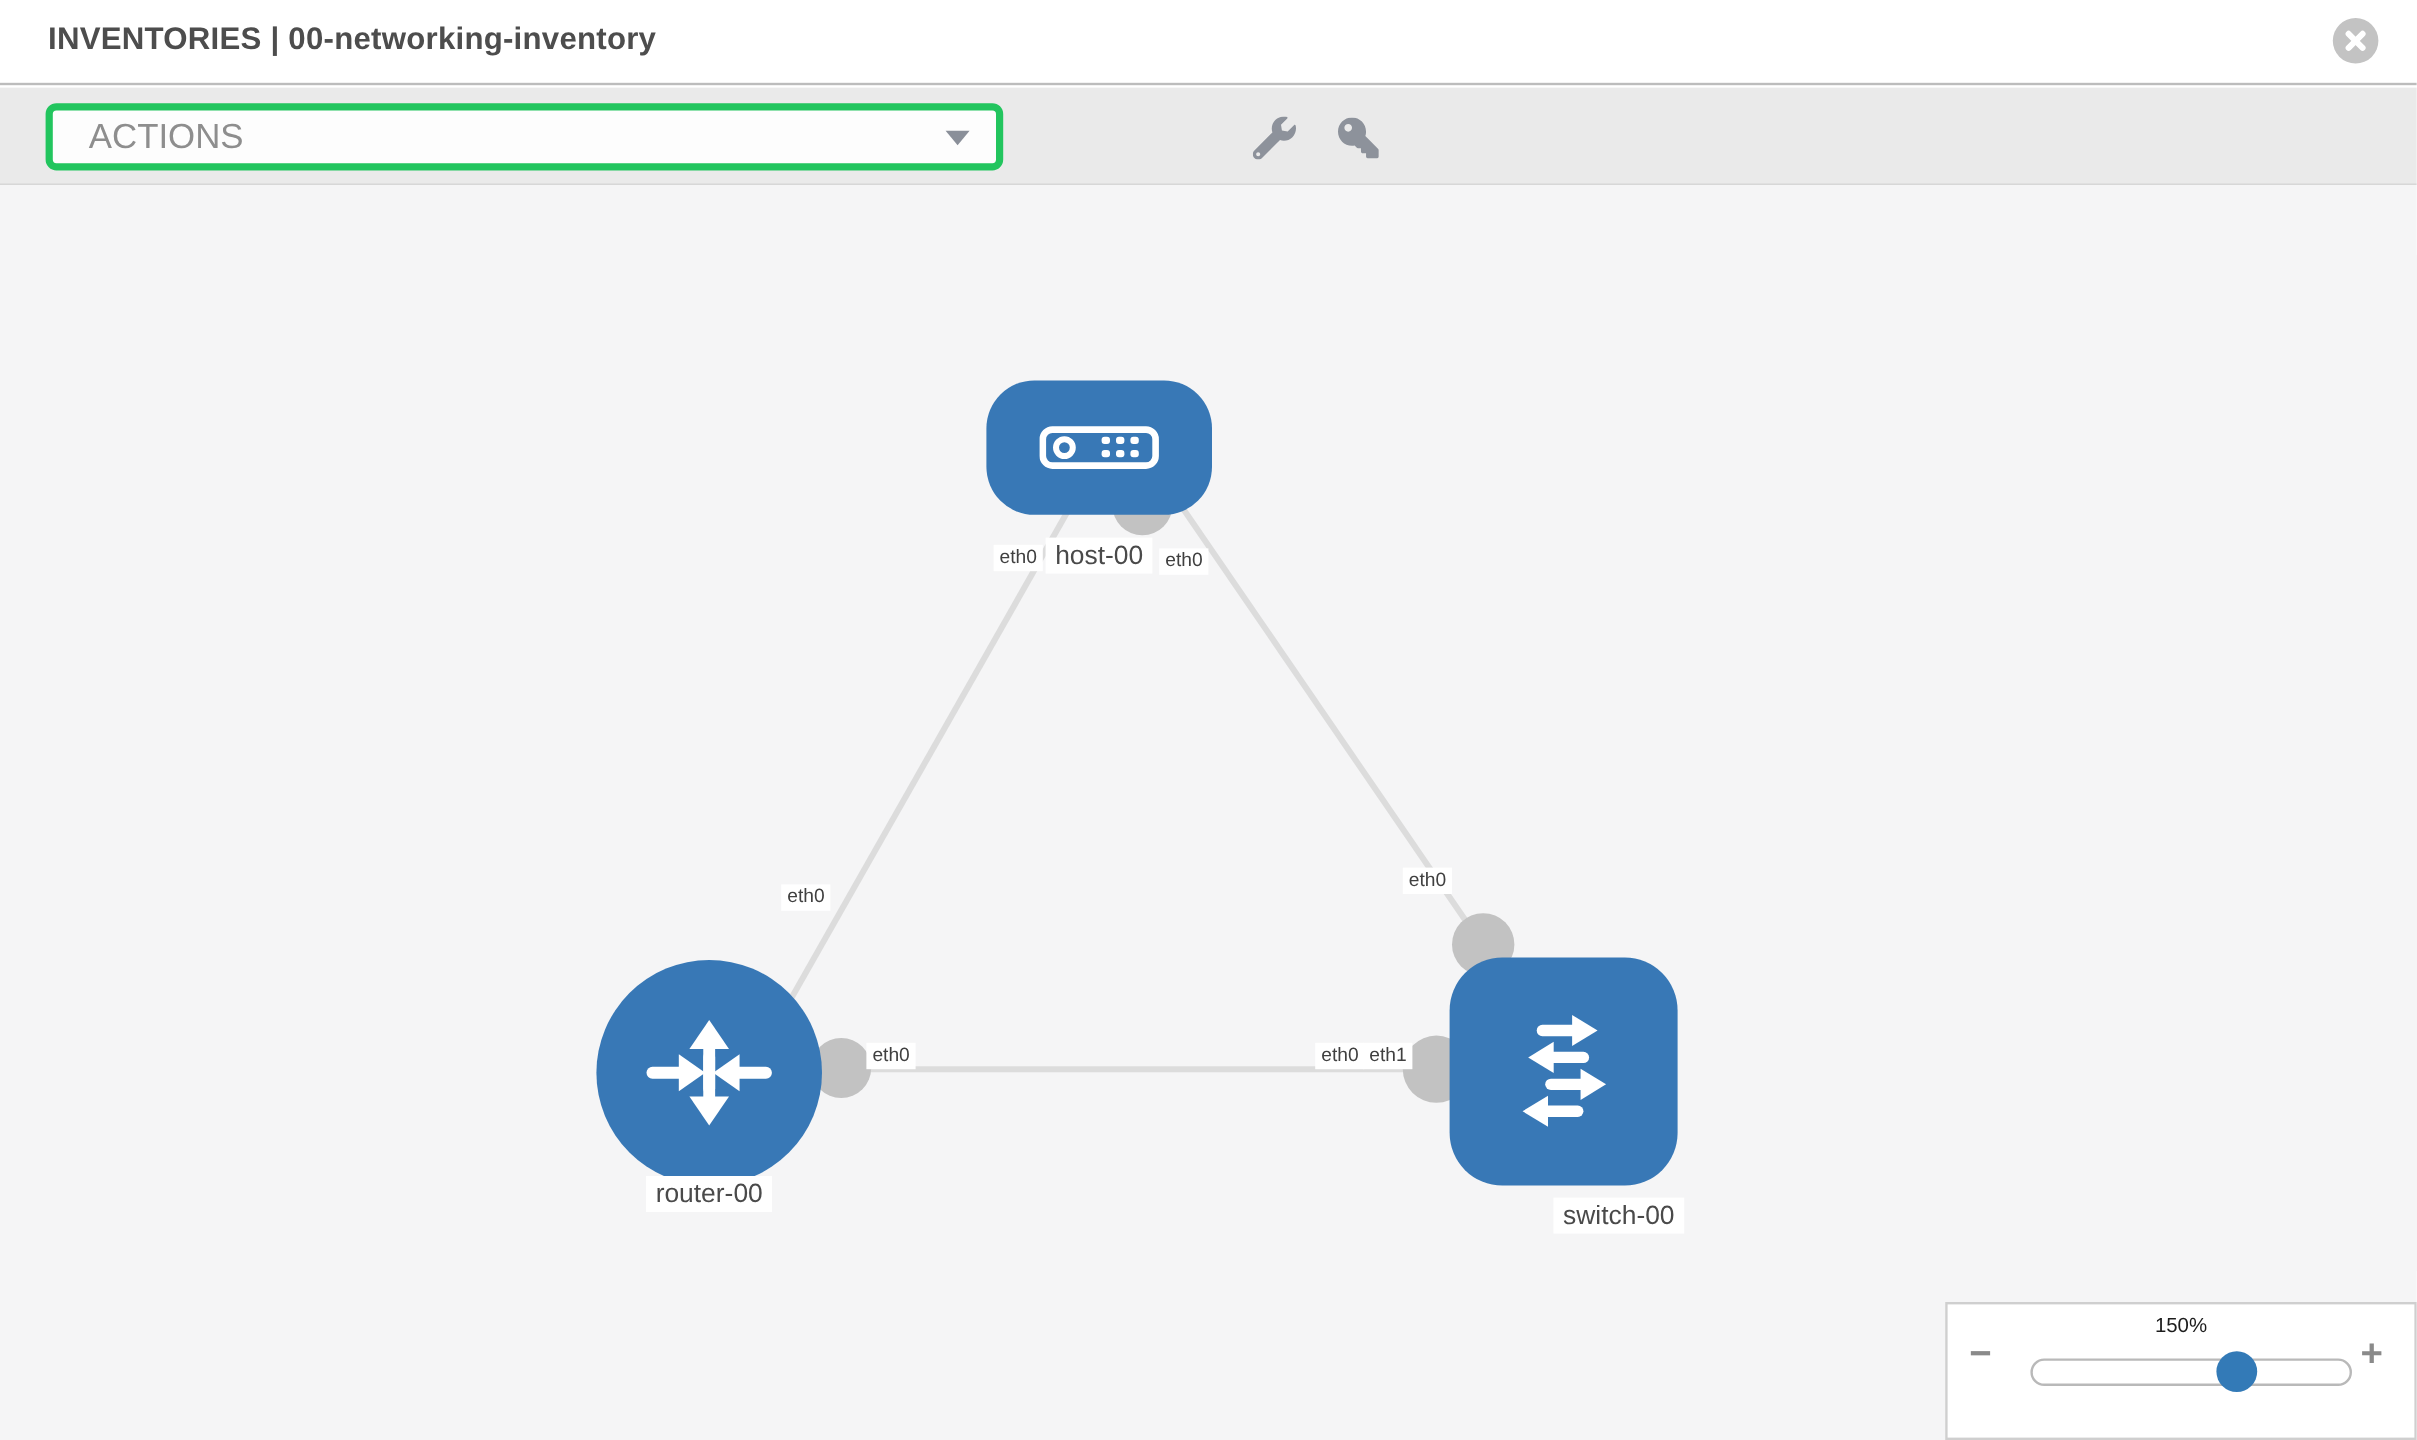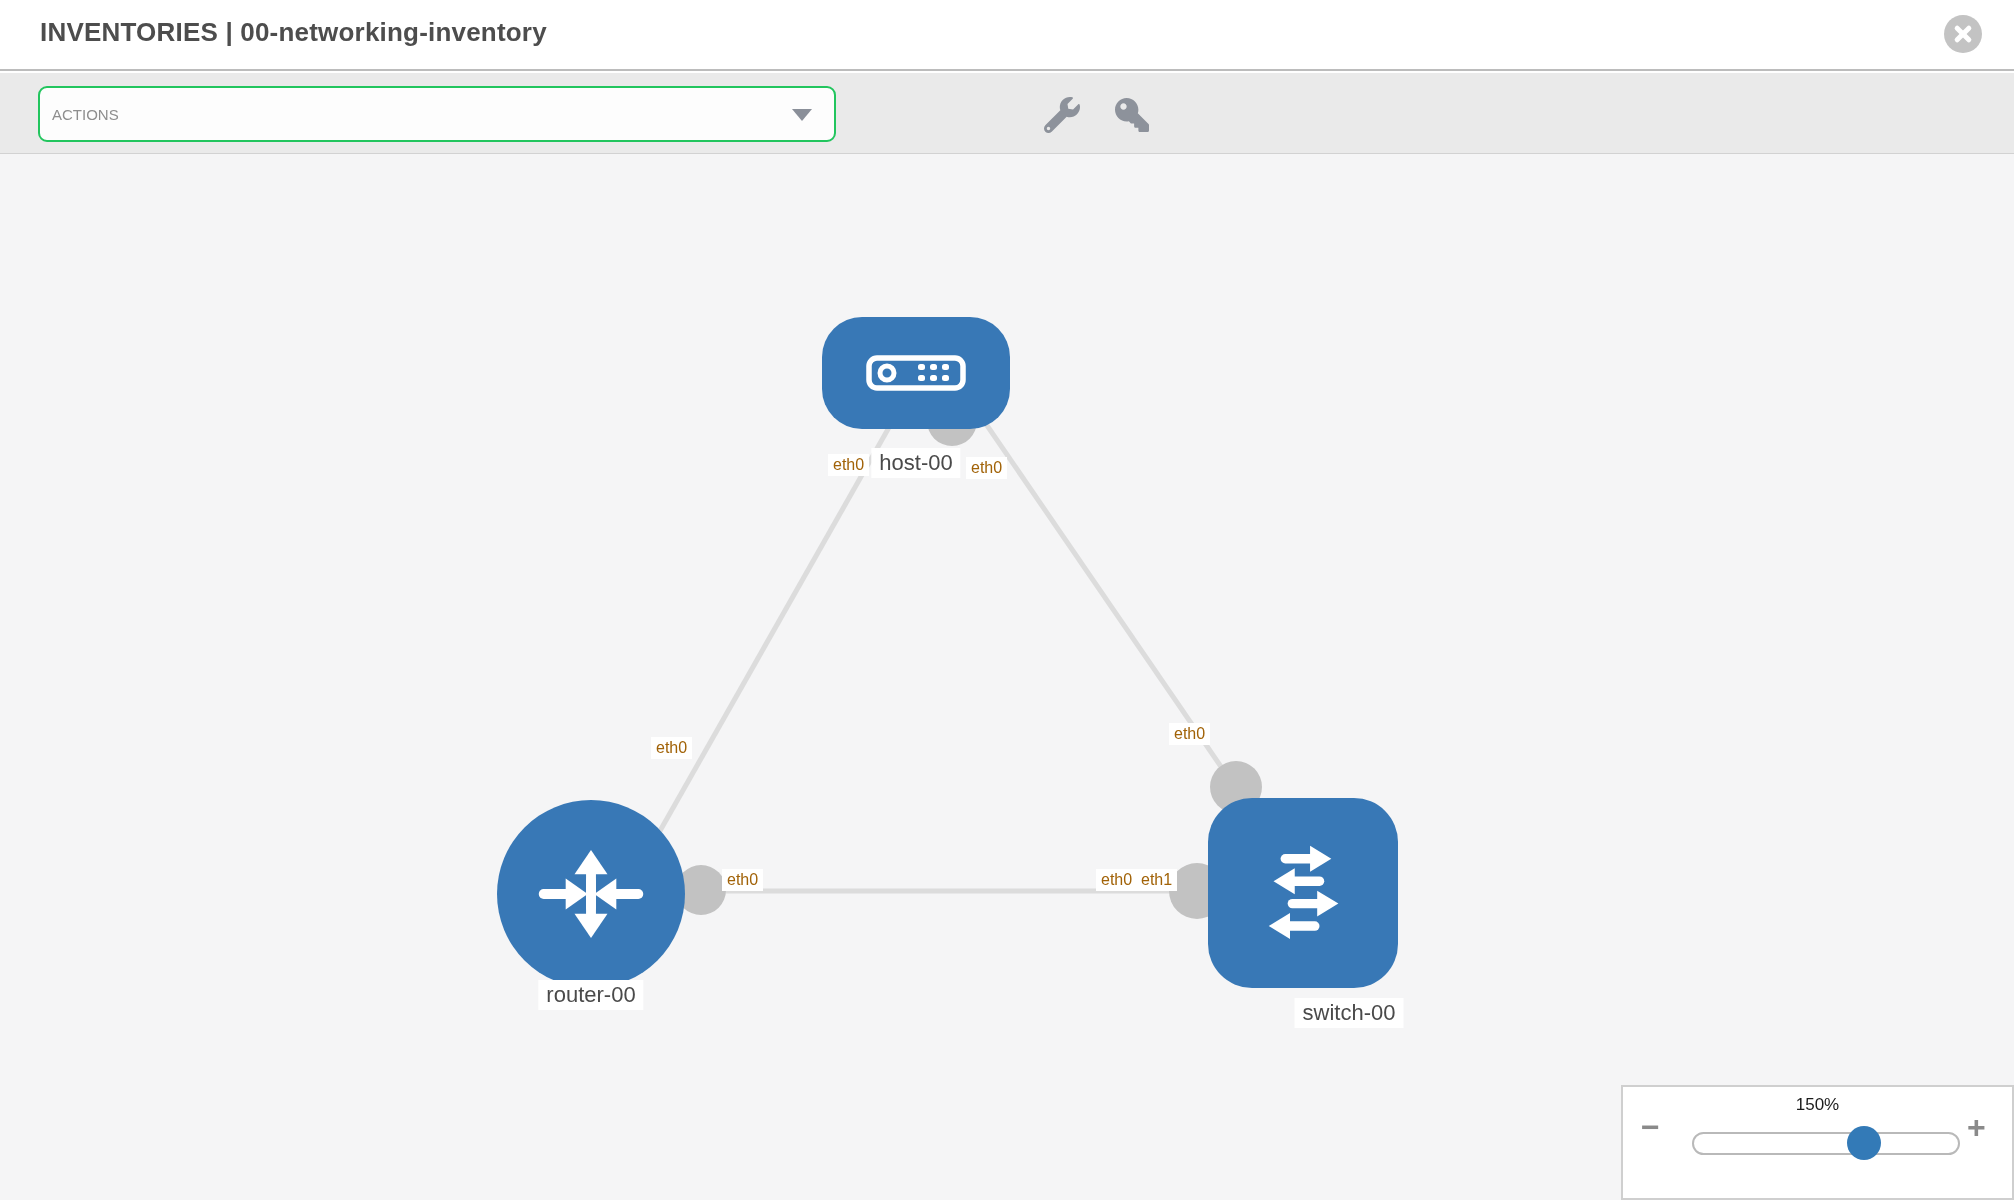--- a/index.html
+++ b/index.html
@@ -6,37 +6,37 @@
   body { font-family:"Liberation Sans", sans-serif; background:#fff; }
   .page { position:relative; width:2014px; height:1200px; overflow:hidden; background:#fff; }
 
   
   .hdr { position:absolute; top:0; left:0; width:2014px; height:71px; background:#fff; border-bottom:2px solid #bcbcbc; z-index:5; }
   .hdr-title { position:absolute; left:40px; top:17px; font-size:26px; font-weight:bold; color:#4d4d4d; letter-spacing:.2px; }
   .close-btn { position:absolute; right:32px; top:15px; width:38px; height:38px; border:none; border-radius:50%; background:#c3c3c3; cursor:pointer; display:flex; align-items:center; justify-content:center; }
 
   
   .toolbar { position:absolute; top:73px; left:0; width:2014px; height:81px; background:#eaeaea; border-bottom:1px solid #d2d2d2; z-index:5; }
-  .dd { position:absolute; top:13px; height:56px; background:#fdfdfd; border:2px solid #22c55e; border-radius:9px; display:flex; align-items:center; padding:0 12px; color:#8e8e8e; font-size:15px; cursor:pointer; }
+  .dd { position:absolute; top:13px; height:56px; background:#fdfdfd; border:6px solid #22c55e; border-radius:9px; display:flex; align-items:center; padding:0 30px; color:#8e8e8e; font-size:29px; cursor:pointer; }
   .dd-actions { left:38px; width:798px; }
   .dd-search { left:1184px; width:794px; }
   .caret { position:absolute; right:22px; top:50%; margin-top:-5px; width:0; height:0; border-left:10px solid transparent; border-right:10px solid transparent; border-top:12px solid #8a8f99; }
   .tool-btn { position:absolute; top:23px; width:40px; height:40px; background:none; border:none; cursor:pointer; }
   .tool-wrench { left:1042px; }
   .tool-key { left:1112px; }
 
   
   .canvas { position:absolute; top:154px; left:0; width:2014px; height:1046px; background:#f5f5f6; overflow:hidden; }
   .linksvg { position:absolute; top:0; left:0; }
   .node { position:absolute; background:#3878b6; display:flex; align-items:center; justify-content:center; cursor:pointer; }
   .node-host   { left:822px; top:163px; width:188px; height:112px; border-radius:40px; }
   .node-router { left:497px; top:646px; width:188px; height:188px; border-radius:50%; }
   .node-switch { left:1208px; top:644px; width:190px; height:190px; border-radius:44px; }
   .node-label { position:absolute; transform:translateX(-50%); background:#fff; color:#4a4a4a; font-size:22px; padding:2px 8px; white-space:nowrap; }
-  .eth-label { position:absolute; background:#fff; color:#a16207; font-size:16px; padding:1px 5px; white-space:nowrap; line-height:1.25; }
+  .eth-label { position:absolute; background:#fff; color:#404040; font-size:16px; padding:1px 5px; white-space:nowrap; line-height:1.25; }
   .eth-over { z-index:3; }
 
   
   .zoom-panel { position:absolute; left:1621px; top:1085px; width:393px; height:115px; background:#fff; border:2px solid #cfcfcf; z-index:6; }
   .zoom-value { position:absolute; left:0; top:8px; width:100%; text-align:center; font-size:17px; color:#1c1c1c; }
   .zoom-minus, .zoom-plus { position:absolute; top:24px; background:none; border:none; font-size:32px; font-weight:bold; color:#8a8a8a; cursor:pointer; line-height:1; }
   .zoom-minus { left:18px; }
   .zoom-plus  { left:344px; }
   .zoom-track { position:absolute; left:69px; top:45px; width:268px; height:23px; background:#fff; border:2px solid #b9b9b9; border-radius:13px; cursor:pointer; }
   .zoom-handle { position:absolute; left:224px; top:39px; width:34px; height:34px; border-radius:50%; background:#337ab7; cursor:grab; }

